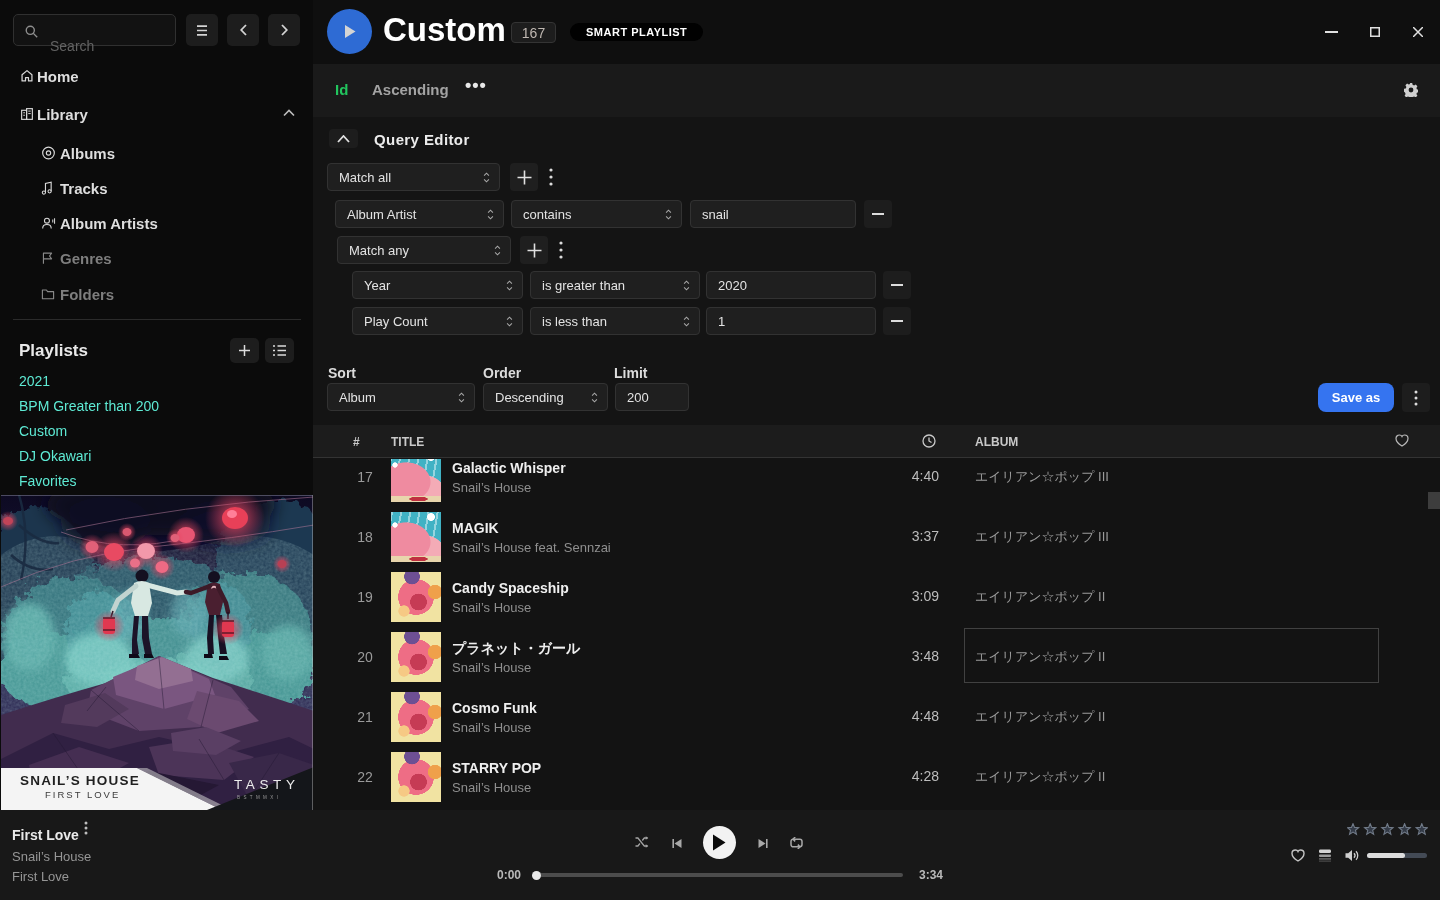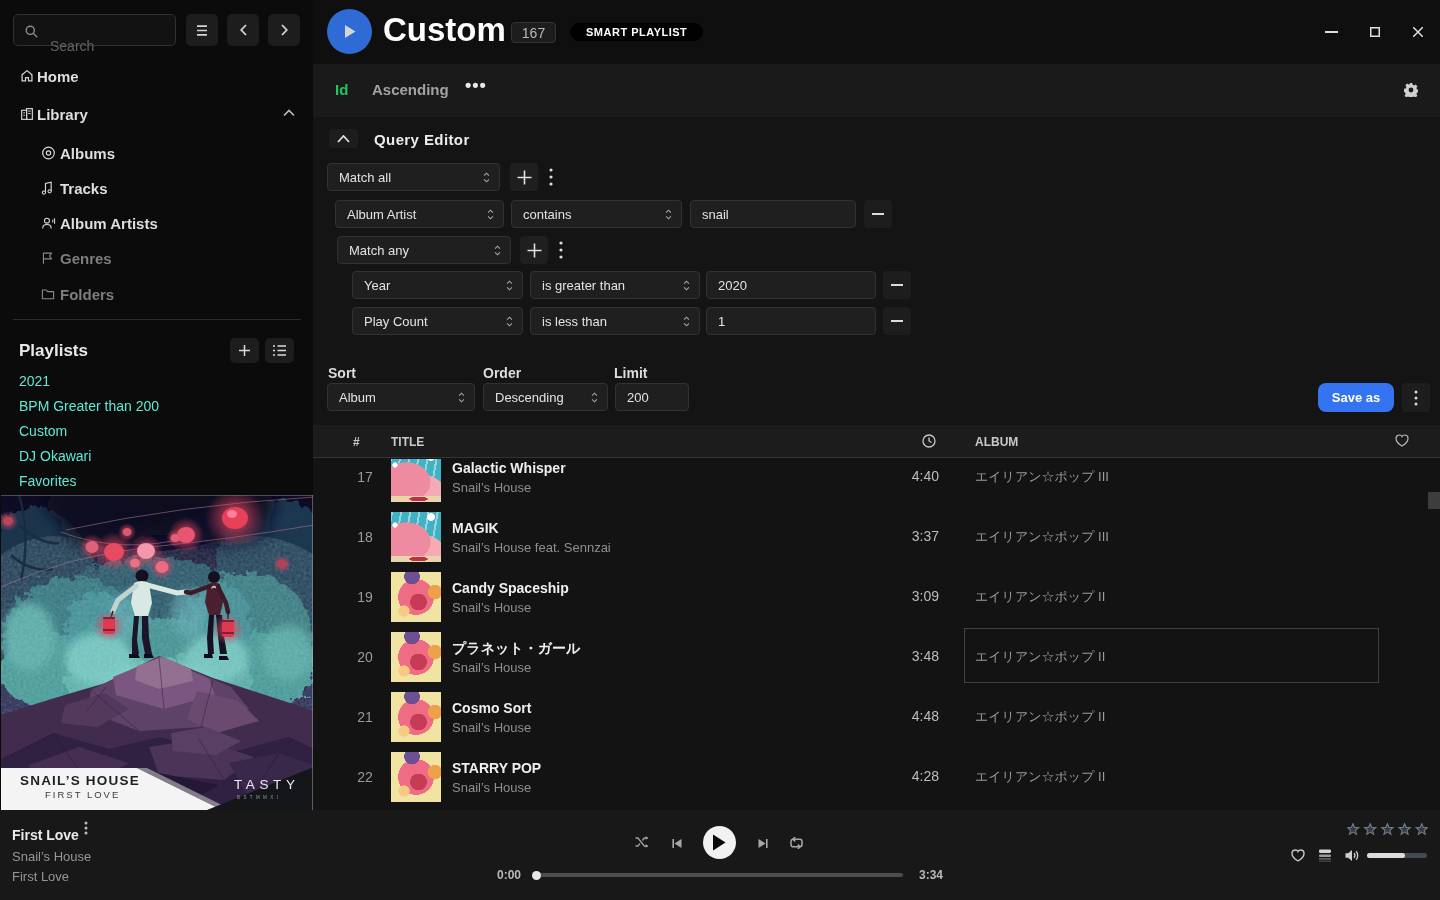--- a/index.html
+++ b/index.html
@@ -532,21 +532,21 @@
           <div class="thumb tb"></div>
       <span class="tt">プラネット・ガール</span>
           <span class="st">Snail’s House</span>
       <span class="du">3:48</span>
           <span class="al">エイリアン☆ポップ II</span>
       <div style="position:absolute;left:651px;top:1px;width:415px;height:55px;border:1px solid #414141"></div>
     </div>
     <div class="row" style="top:228px">
       <span class="num">21</span>
           <div class="thumb tb"></div>
-      <span class="tt">Cosmo Sort</span>
+      <span class="tt">Cosmo Funk</span>
           <span class="st">Snail’s House</span>
       <span class="du">4:48</span>
           <span class="al">エイリアン☆ポップ II</span>
     </div>
     <div class="row" style="top:288px">
       <span class="num">22</span>
           <div class="thumb tb"></div>
       <span class="tt">STARRY POP</span>
           <span class="st">Snail’s House</span>
       <span class="du">4:28</span>

